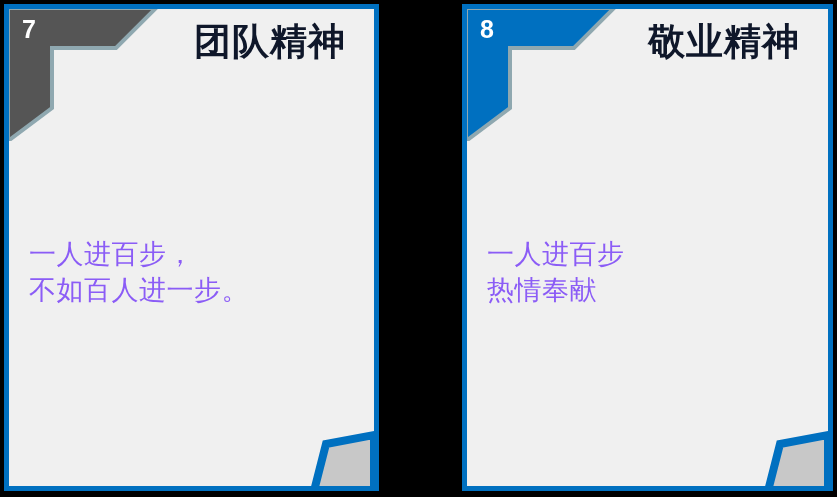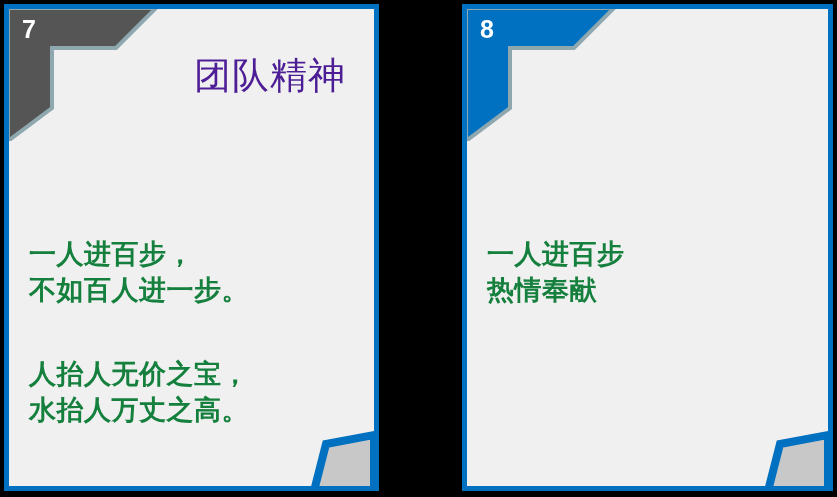--- a/index.html
+++ b/index.html
@@ -81,36 +81,36 @@
   }
   .fold svg {
     display: block;
     width: 100%;
     height: 100%;
   }
 
   
   .card-title {
     position: absolute;
-    top: 48px;
+    top: 14px;
     right: 28px;
-    color: #4c1d95;
+    color: #0f172a;
     font-size: 37px;
-    font-weight: normal;
+    font-weight: bold;
     line-height: 1.05;
     letter-spacing: 1px;
     white-space: nowrap;
   }
 
   .body-block {
     position: absolute;
     left: 20px;
-    color: #15803d;
+    color: #8b5cf6;
     font-size: 27px;
-    font-weight: bold;
+    font-weight: normal;
     line-height: 1.32;
     letter-spacing: 0.5px;
     white-space: pre-line;
   }
 
   #card7-para-1 { top: 228px; }
   #card7-para-2 { top: 348px; }
   #card8-para-1 { top: 228px; }
 </style>
 </head>
@@ -126,41 +126,40 @@
       </svg>
     </div>
 
     <div class="badge-number">7</div>
 
     <div class="card-title">团队精神</div>
 
     <div class="body-block" id="card7-para-1">一人进百步，
 不如百人进一步。</div>
 
-    <div class="body-block" id="card7-para-2">人抬人无价之宝，
-水抬人万丈之高。</div>
 
     <div class="fold">
       <svg viewBox="0 0 106 80" preserveAspectRatio="none" aria-hidden="true">
         <polygon points="41,80 53,33 101,24 101,80" fill="#c8c8c8" stroke="#0070c0" stroke-width="8" stroke-linejoin="miter"></polygon>
       </svg>
     </div>
 
   </div>
 
   <div class="card" id="card-8">
 
     <div class="corner-badge">
       <svg viewBox="0 0 152 133" preserveAspectRatio="none" aria-hidden="true">
         <polygon points="0,0 148,0 108,40 44,40 44,100 0,133" fill="#0070c0" stroke="#8fa8b0" stroke-width="4" stroke-linejoin="miter"></polygon>
       </svg>
     </div>
 
     <div class="badge-number">8</div>
 
+    <div class="card-title">敬业精神</div>
 
     <div class="body-block" id="card8-para-1">一人进百步
 热情奉献</div>
 
     <div class="fold">
       <svg viewBox="0 0 106 80" preserveAspectRatio="none" aria-hidden="true">
         <polygon points="41,80 53,33 101,24 101,80" fill="#c8c8c8" stroke="#0070c0" stroke-width="8" stroke-linejoin="miter"></polygon>
       </svg>
     </div>
 

